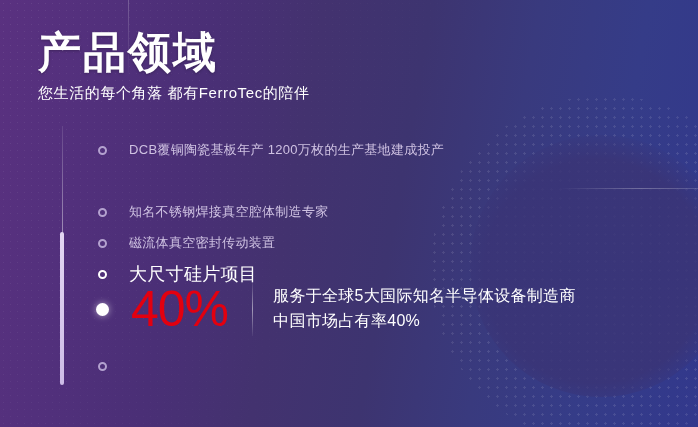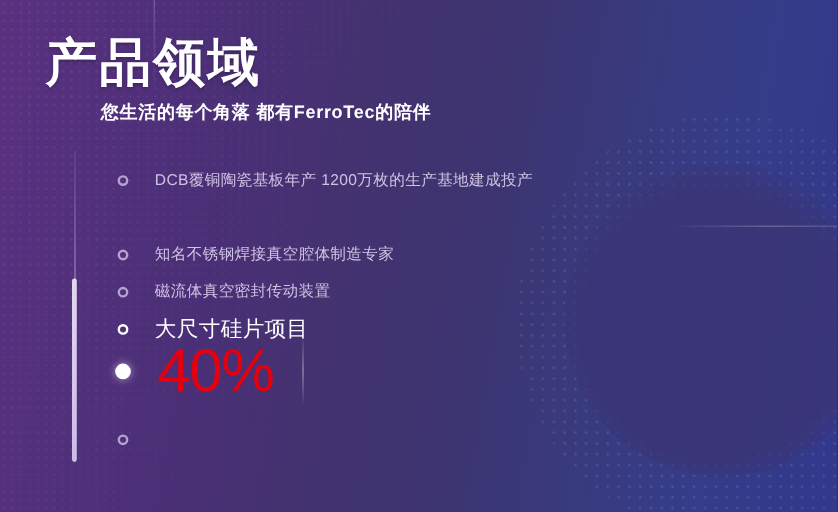--- a/index.html
+++ b/index.html
@@ -48,21 +48,21 @@
     pointer-events:none;
   }
   
   .title{
     position:absolute;left:38px;top:24px;
     font-size:43px;font-weight:700;color:#ffffff;letter-spacing:2px;
     text-shadow:0 1px 3px rgba(0,0,0,.25);
   }
   .subtitle{
     position:absolute;left:38px;top:84px;
-    font-size:15px;font-weight:700;color:#ffffff;letter-spacing:.6px;margin-left:46px;
+    font-size:15px;font-weight:400;color:#ffffff;letter-spacing:.6px;
   }
   
   .rail-faint{
     position:absolute;left:62px;top:126px;width:1px;height:110px;
     background:linear-gradient(180deg,rgba(255,255,255,.10),rgba(255,255,255,.45));
   }
   .rail-bright{
     position:absolute;left:60px;top:232px;width:4px;height:153px;
     border-radius:2px;
     background:linear-gradient(180deg,#e3d6f2,#cdbce6);
@@ -141,17 +141,18 @@
       <span class="bullet"></span>
     </div>
 
   </div>
 
   <div class="highlight">
     <span class="hl-bullet"></span>
     <span class="hl-pct">40%</span>
     <span class="hl-div"></span>
     <span class="hl-text">
-      <br>
+      <span>服务于全球5大国际知名半导体设备制造商</span><br>
+      <span>中国市场占有率40%</span>
     </span>
   </div>
 
 </div>
 
 </body></html>

